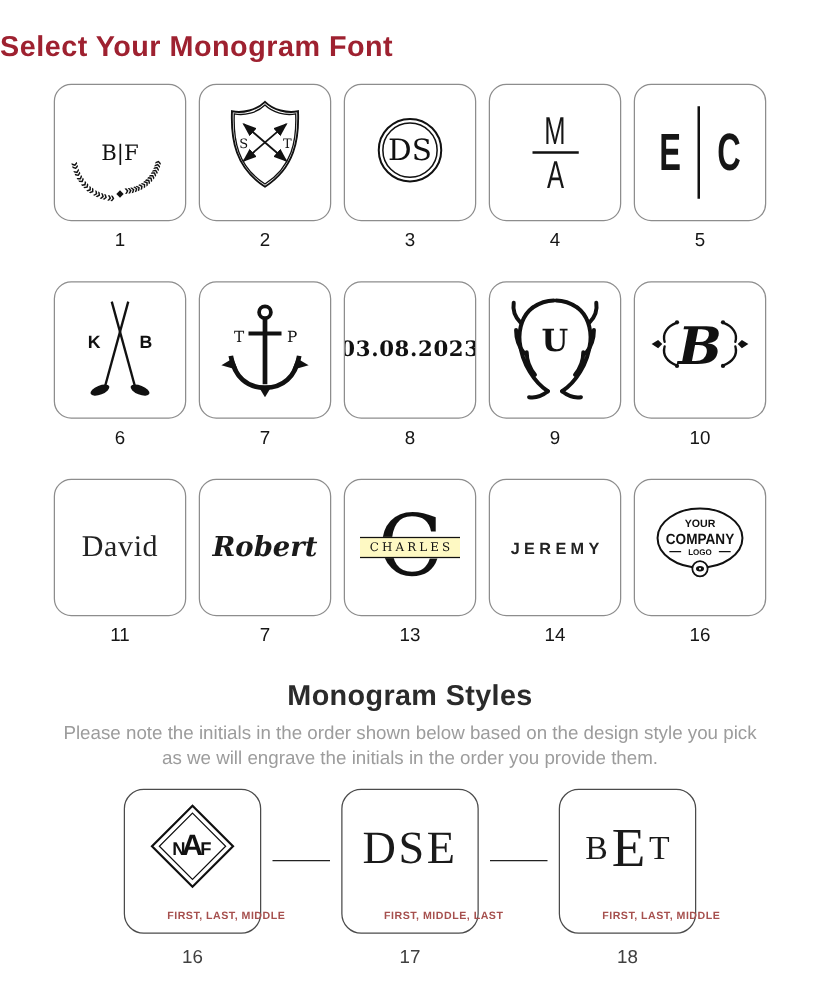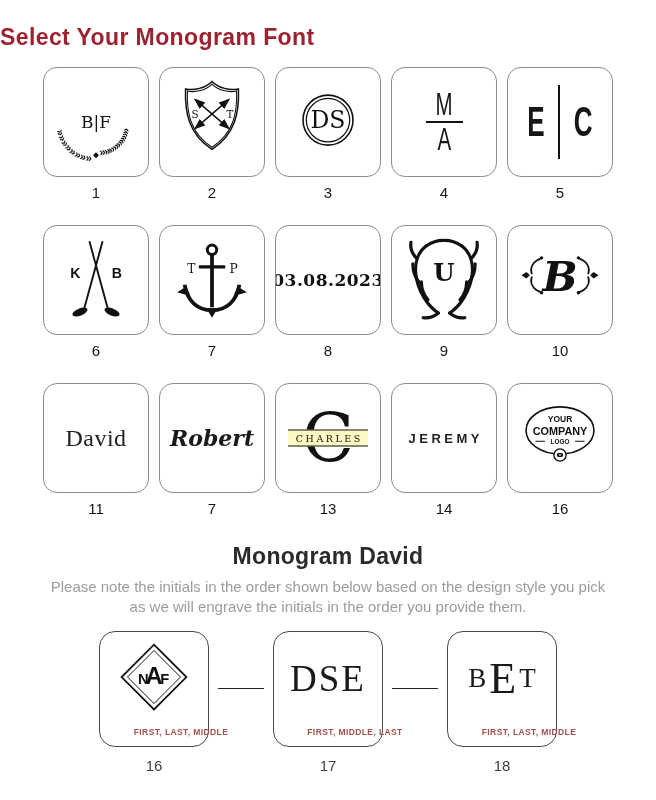--- a/index.html
+++ b/index.html
@@ -277,21 +277,21 @@
         <circle cx="53" cy="73" r="6.5" fill="#fff" stroke="#111" stroke-width="1.5"></circle>
         <ellipse cx="53" cy="73" rx="3.4" ry="2.3" fill="#111"></ellipse>
         <circle cx="53" cy="73" r="0.9" fill="#fff"></circle>
       </svg>
     </div>
     <div class="tile-num">16</div>
   </div>
 
 </div>
 
-<div class="styles-heading">Monogram David</div>
+<div class="styles-heading">Monogram Styles</div>
 <div class="styles-desc">Please note the initials in the order shown below based on the design style you pick as we will engrave the initials in the order you provide them.</div>
 
 <div class="styles-row">
 
   <div class="style-item">
     <div class="style-box">
       <div class="style-art">
         <svg width="110" height="92" viewBox="0 0 110 92">
           <polygon points="55,11 88,44 55,77 22,44" fill="none" stroke="#111" stroke-width="1.8"></polygon>
           <polygon points="55,17 82,44 55,71 28,44" fill="none" stroke="#111" stroke-width="1"></polygon>

